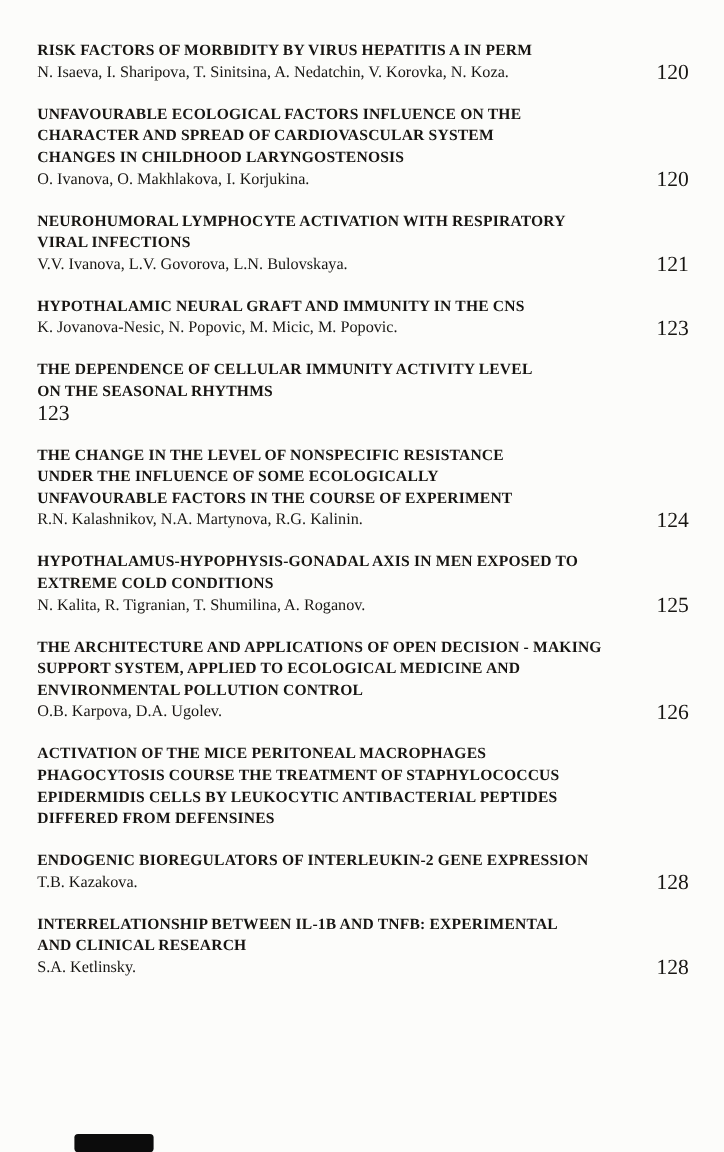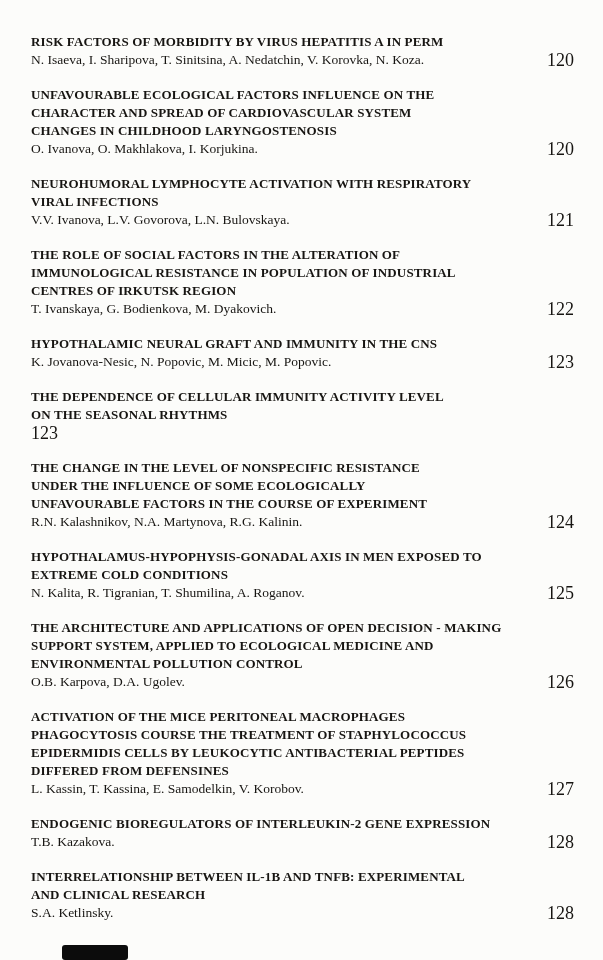--- a/index.html
+++ b/index.html
@@ -68,29 +68,20 @@
 
   <div class="entry">
     <div class="entry-title">NEUROHUMORAL LYMPHOCYTE ACTIVATION WITH RESPIRATORY
 VIRAL INFECTIONS</div>
     <div class="entry-meta">
       <span class="entry-authors">V.V. Ivanova, L.V. Govorova, L.N. Bulovskaya.</span>
       <span class="entry-page">121</span>
     </div>
   </div>
 
-  <div class="entry">
-    <div class="entry-title">THE ROLE OF SOCIAL FACTORS IN THE ALTERATION OF
-IMMUNOLOGICAL RESISTANCE IN POPULATION OF INDUSTRIAL
-CENTRES OF IRKUTSK REGION</div>
-    <div class="entry-meta">
-      <span class="entry-authors">T. Ivanskaya, G. Bodienkova, M. Dyakovich.</span>
-      <span class="entry-page">122</span>
-    </div>
-  </div>
 
   <div class="entry">
     <div class="entry-title">HYPOTHALAMIC NEURAL GRAFT AND IMMUNITY IN THE CNS</div>
     <div class="entry-meta">
       <span class="entry-authors">K. Jovanova-Nesic, N. Popovic, M. Micic, M. Popovic.</span>
       <span class="entry-page">123</span>
     </div>
   </div>
 
   <div class="entry">
@@ -128,24 +119,20 @@
       <span class="entry-authors">O.B. Karpova, D.A. Ugolev.</span>
       <span class="entry-page">126</span>
     </div>
   </div>
 
   <div class="entry">
     <div class="entry-title">ACTIVATION OF THE MICE PERITONEAL MACROPHAGES
 PHAGOCYTOSIS COURSE THE TREATMENT OF STAPHYLOCOCCUS
 EPIDERMIDIS CELLS BY LEUKOCYTIC ANTIBACTERIAL PEPTIDES
 DIFFERED FROM DEFENSINES</div>
-    <div class="entry-meta">
-      <span class="entry-authors">L. Kassin, T. Kassina, E. Samodelkin, V. Korobov.</span>
-      <span class="entry-page">127</span>
-    </div>
   </div>
 
   <div class="entry">
     <div class="entry-title">ENDOGENIC BIOREGULATORS OF INTERLEUKIN-2 GENE EXPRESSION</div>
     <div class="entry-meta">
       <span class="entry-authors">T.B. Kazakova.</span>
       <span class="entry-page">128</span>
     </div>
   </div>
 

